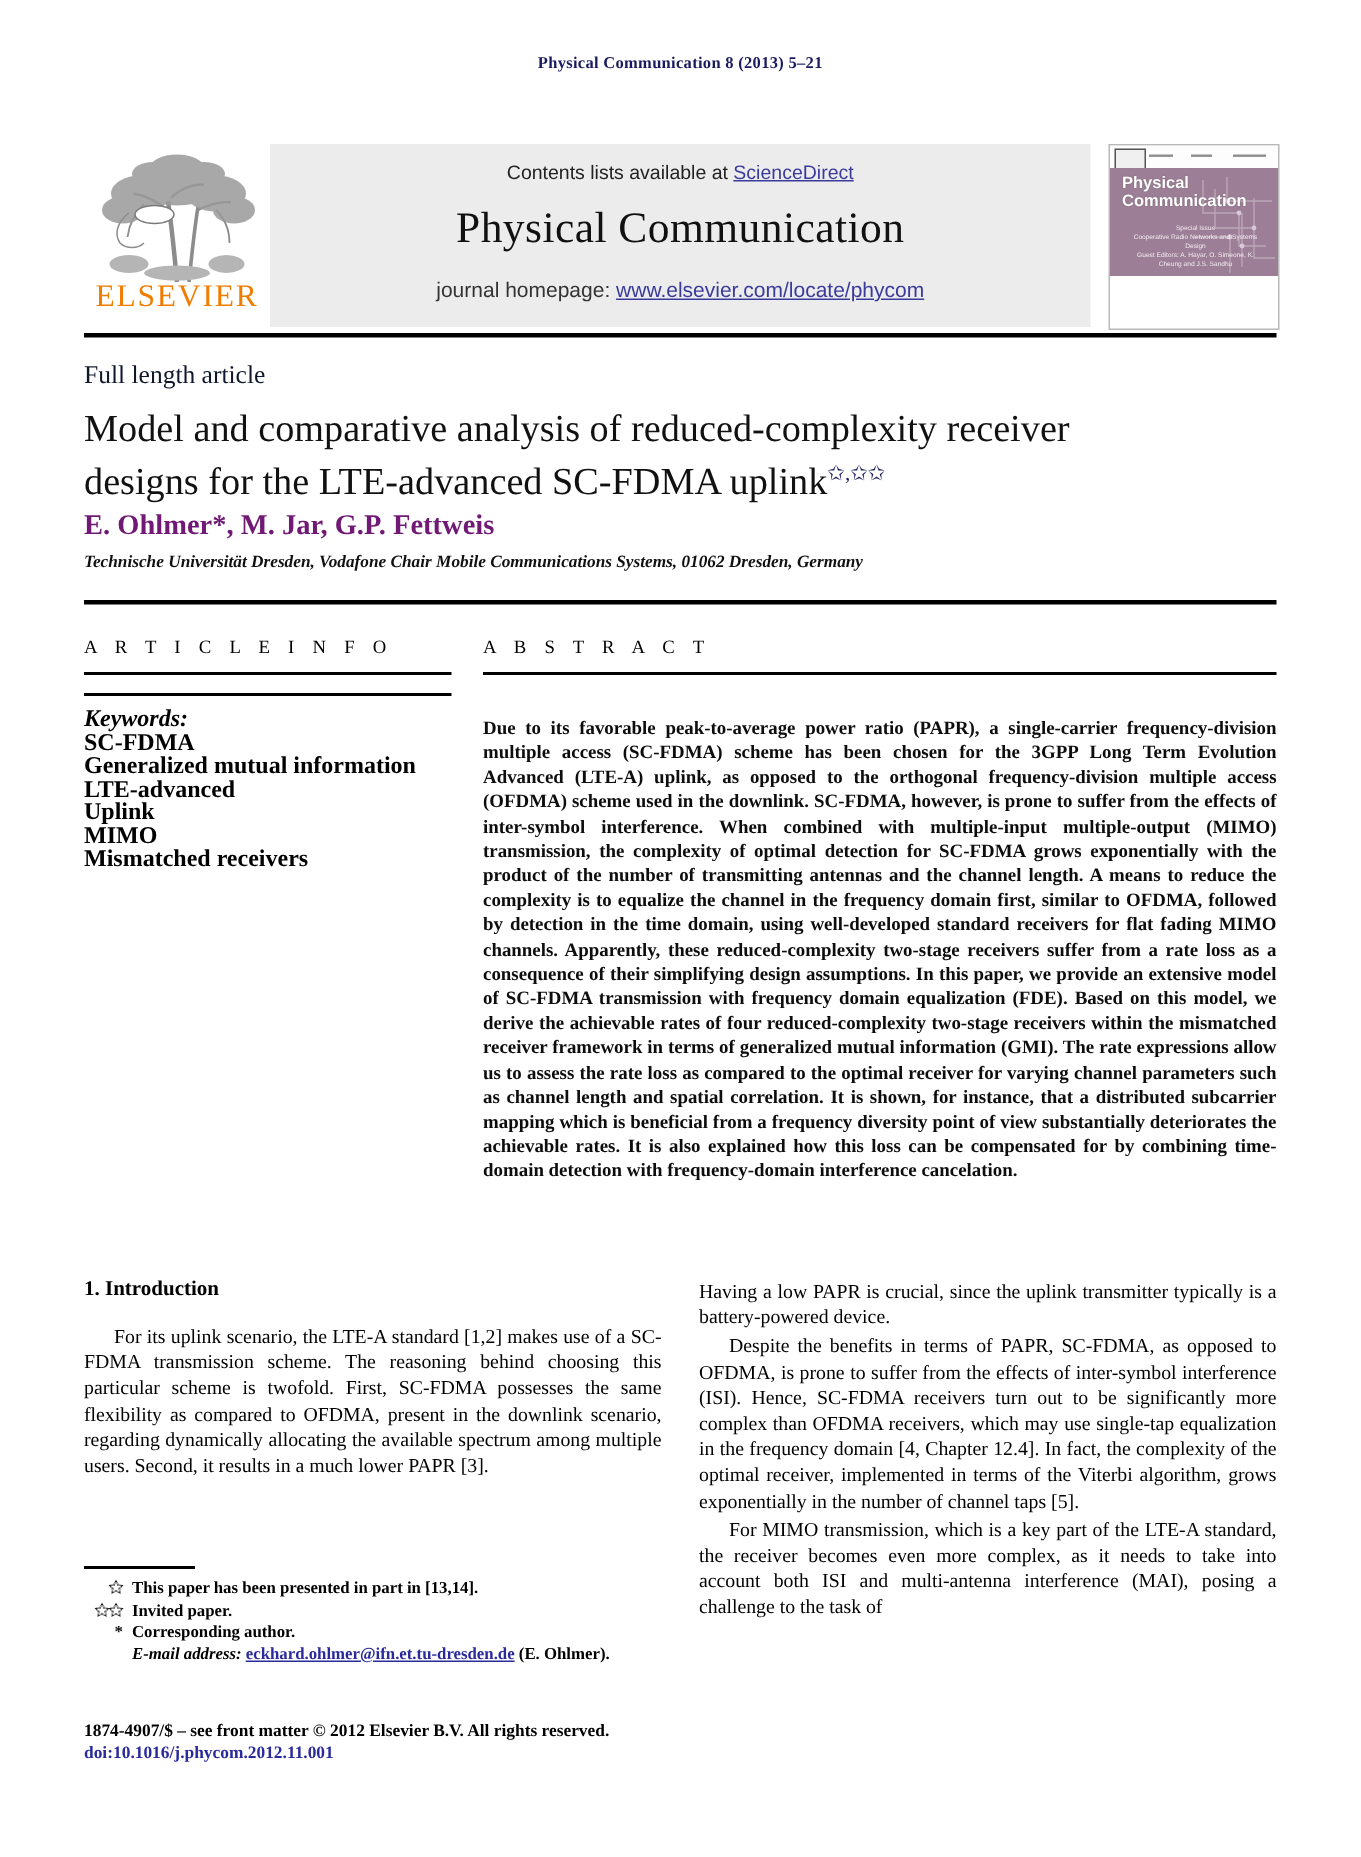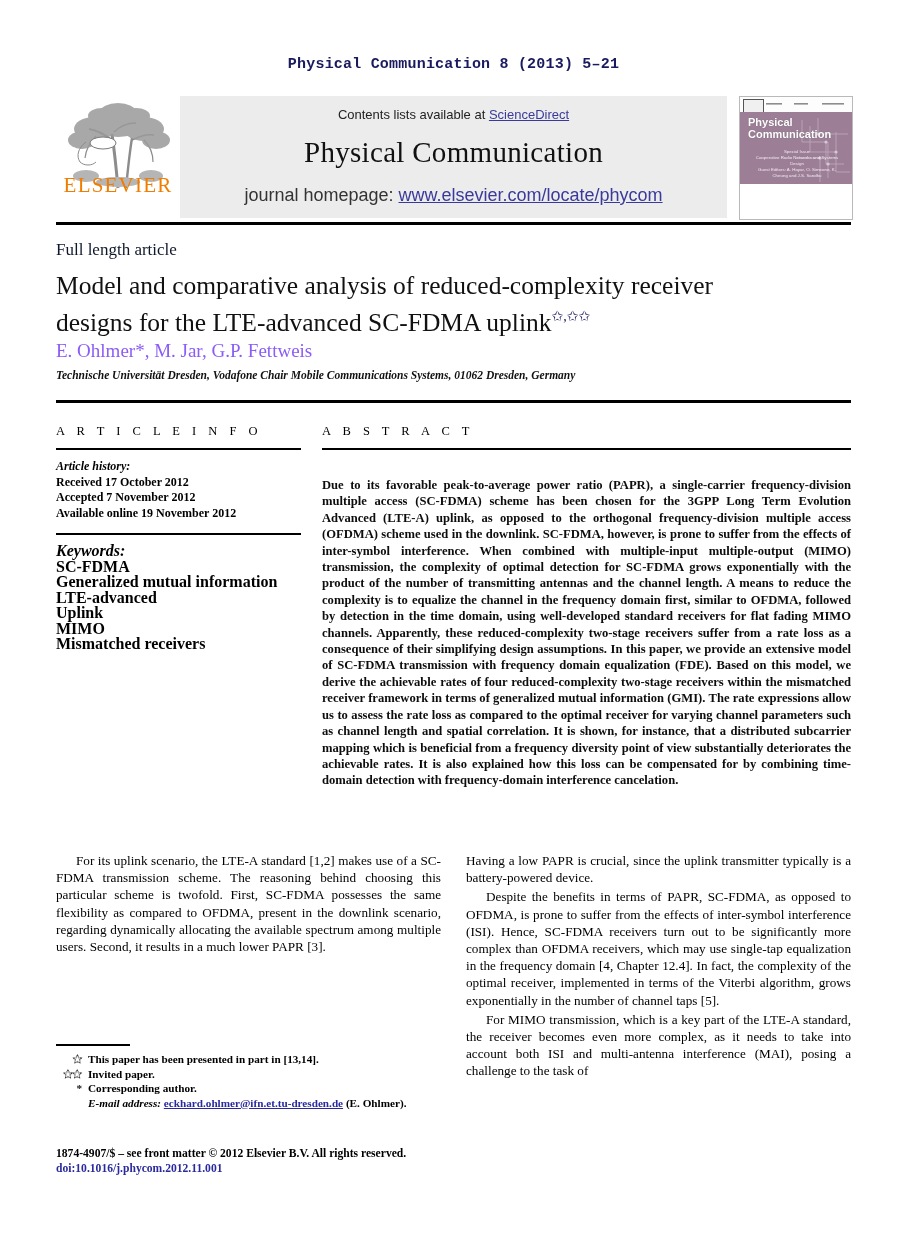--- a/index.html
+++ b/index.html
@@ -18,48 +18,48 @@
   .page {
     position: absolute;
     left: 0; top: 0;
     width: 907px;
     height: 1238px;
   }
 
   
   .runhead {
     position: absolute;
-    left: 56px; top: 56px;
+    left: 56px; top: 36px;
     width: 795px;
     text-align: center;
     font-weight: bold;
-    font-size: 15px;
+    font-size: 11px;
     letter-spacing: 0.2px;
     color: #1a1a5e;
-    font-family: Liberation Mono, monospace;
+    font-family: Liberation Serif, serif;
   }
 
   
   .masthead {
     position: absolute;
     left: 56px; top: 96px;
     width: 795px;
     height: 122px;
   }
   .logo-box {
     position: absolute;
     left: 0; top: 0;
     width: 124px; height: 122px;
     background: #ffffff;
     border-right: 1px solid #cfcfcf;
     overflow: hidden;
   }
   .elsevier-word {
     position: absolute;
-    left: 0; bottom: 20px;
+    left: 0; bottom: 8px;
     width: 124px;
     text-align: center;
     color: #f07d00;
     font-family: "Liberation Serif", serif;
     font-size: 21px;
     letter-spacing: 1.2px;
     font-weight: normal;
   }
   .center-band {
     position: absolute;
@@ -78,21 +78,21 @@
   .journal-title {
     margin-top: 14px;
     font-family: "Liberation Serif", serif;
     font-size: 29px;
     color: #111;
     letter-spacing: 0.3px;
   }
   .homepage-line {
     margin-top: 16px;
     font-family: "Liberation Sans", sans-serif;
-    font-size: 18px;
+    font-size: 14px;
     color: #333;
   }
   .hp-link { color: #3a3a9c; }
   .cover-box {
     position: absolute;
     left: 683px; top: 0;
     width: 112px; height: 122px;
     border: 1px solid #b9b9b9;
     background: #ffffff;
     overflow: hidden;
@@ -125,22 +125,23 @@
   .title-daggers {
     color: #1a1a5e;
     font-size: 14px;
     vertical-align: super;
     letter-spacing: 0px;
   }
   .authors {
     position: absolute;
     left: 56px; top: 340px;
     font-size: 19px;
-    color: #8b5cf6;
+    color: #701a75;
     font-family: "Liberation Serif", serif;
+    font-weight: bold;
   }
   .affil {
     position: absolute;
     left: 56px; top: 369px;
     font-size: 11.5px;
     font-style: italic;
     font-weight: bold;
     color: #111;
   }
 
@@ -406,45 +407,40 @@
     <span>Model and comparative analysis of reduced-complexity receiver designs for the LTE-advanced SC-FDMA uplink</span><span class="title-daggers">✩,✩✩</span>
   </div>
   <div class="authors">E. Ohlmer*, M. Jar, G.P. Fettweis</div>
   <div class="affil">Technische Universität Dresden, Vodafone Chair Mobile Communications Systems, 01062 Dresden, Germany</div>
 
   <div class="rule-thick" id="rule-info"></div>
 
   <div class="col-left">
     <div class="sec-head">A R T I C L E   I N F O</div>
     <div class="hr-thin"></div>
-    <div class="hist">
-      <div class="lbl">Article history:</div>
-      <div>Received 17 October 2012</div>
-      <div>Accepted 7 November 2012</div>
-      <div>Available online 19 November 2012</div>
-    </div>
     <div class="kw-rule"></div>
     <div class="kw">
       <div class="lbl">Keywords:</div>
       <div>SC-FDMA</div>
       <div>Generalized mutual information</div>
       <div>LTE-advanced</div>
       <div>Uplink</div>
       <div>MIMO</div>
       <div>Mismatched receivers</div>
     </div>
   </div>
 
   <div class="col-right">
     <div class="sec-head">A B S T R A C T</div>
     <div class="hr-thin"></div>
     <div class="abstract-body">Due to its favorable peak-to-average power ratio (PAPR), a single-carrier frequency-division multiple access (SC-FDMA) scheme has been chosen for the 3GPP Long Term Evolution Advanced (LTE-A) uplink, as opposed to the orthogonal frequency-division multiple access (OFDMA) scheme used in the downlink. SC-FDMA, however, is prone to suffer from the effects of inter-symbol interference. When combined with multiple-input multiple-output (MIMO) transmission, the complexity of optimal detection for SC-FDMA grows exponentially with the product of the number of transmitting antennas and the channel length. A means to reduce the complexity is to equalize the channel in the frequency domain first, similar to OFDMA, followed by detection in the time domain, using well-developed standard receivers for flat fading MIMO channels. Apparently, these reduced-complexity two-stage receivers suffer from a rate loss as a consequence of their simplifying design assumptions. In this paper, we provide an extensive model of SC-FDMA transmission with frequency domain equalization (FDE). Based on this model, we derive the achievable rates of four reduced-complexity two-stage receivers within the mismatched receiver framework in terms of generalized mutual information (GMI). The rate expressions allow us to assess the rate loss as compared to the optimal receiver for varying channel parameters such as channel length and spatial correlation. It is shown, for instance, that a distributed subcarrier mapping which is beneficial from a frequency diversity point of view substantially deteriorates the achievable rates. It is also explained how this loss can be compensated for by combining time-domain detection with frequency-domain interference cancelation.</div>
   </div>
 
   <div class="body-left">
+    <div class="sec-title">1.  Introduction</div>
     <p class="para">For its uplink scenario, the LTE-A standard [1,2] makes use of a SC-FDMA transmission scheme. The reasoning behind choosing this particular scheme is twofold. First, SC-FDMA possesses the same flexibility as compared to OFDMA, present in the downlink scenario, regarding dynamically allocating the available spectrum among multiple users. Second, it results in a much lower PAPR [3].</p>
   </div>
 
   <div class="body-right">
     <p class="para noindent">Having a low PAPR is crucial, since the uplink transmitter typically is a battery-powered device.</p>
     <p class="para">Despite the benefits in terms of PAPR, SC-FDMA, as opposed to OFDMA, is prone to suffer from the effects of inter-symbol interference (ISI). Hence, SC-FDMA receivers turn out to be significantly more complex than OFDMA receivers, which may use single-tap equalization in the frequency domain [4, Chapter 12.4]. In fact, the complexity of the optimal receiver, implemented in terms of the Viterbi algorithm, grows exponentially in the number of channel taps [5].</p>
     <p class="para">For MIMO transmission, which is a key part of the LTE-A standard, the receiver becomes even more complex, as it needs to take into account both ISI and multi-antenna interference (MAI), posing a challenge to the task of</p>
   </div>
 
   <div class="fn-rule"></div>

